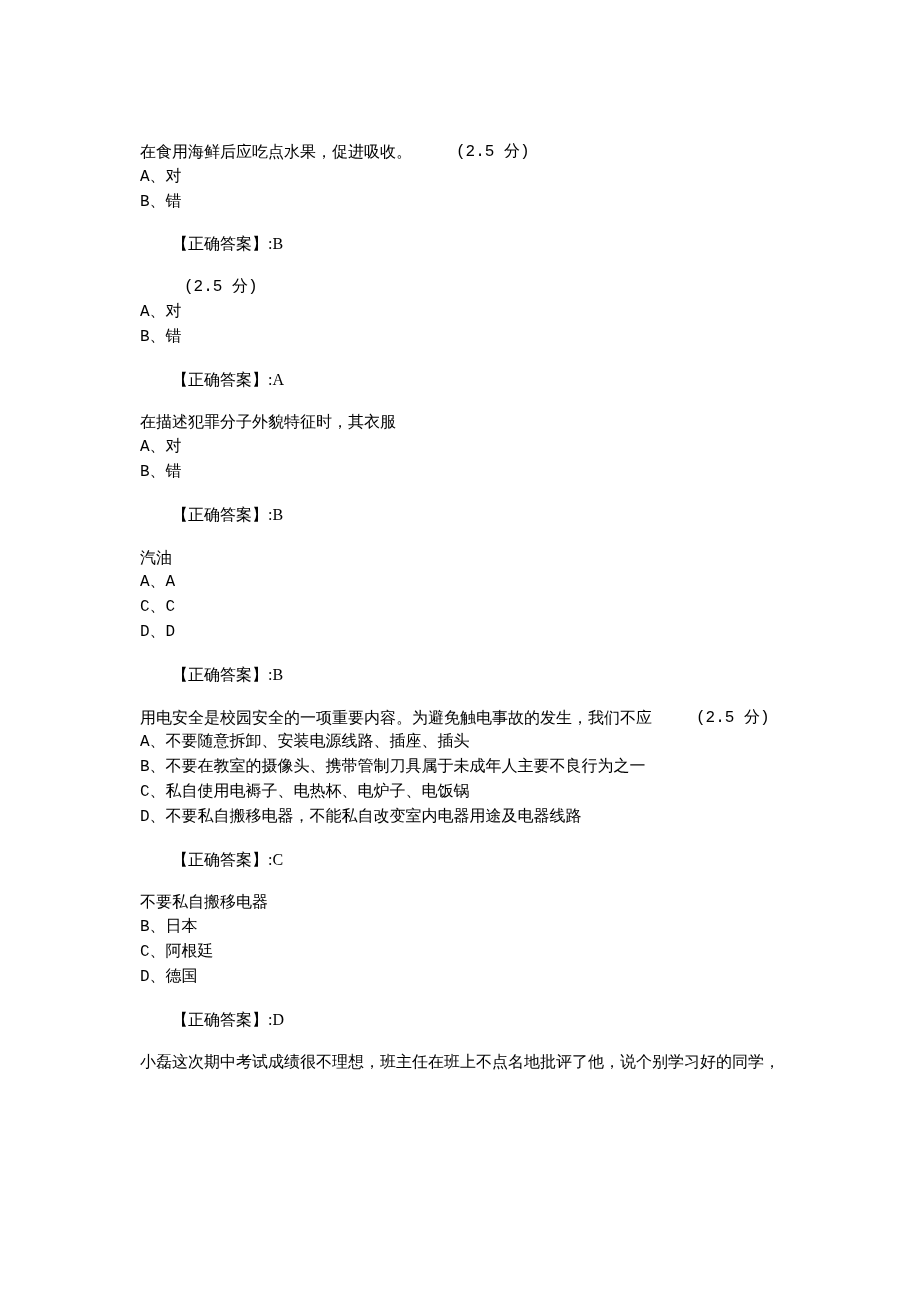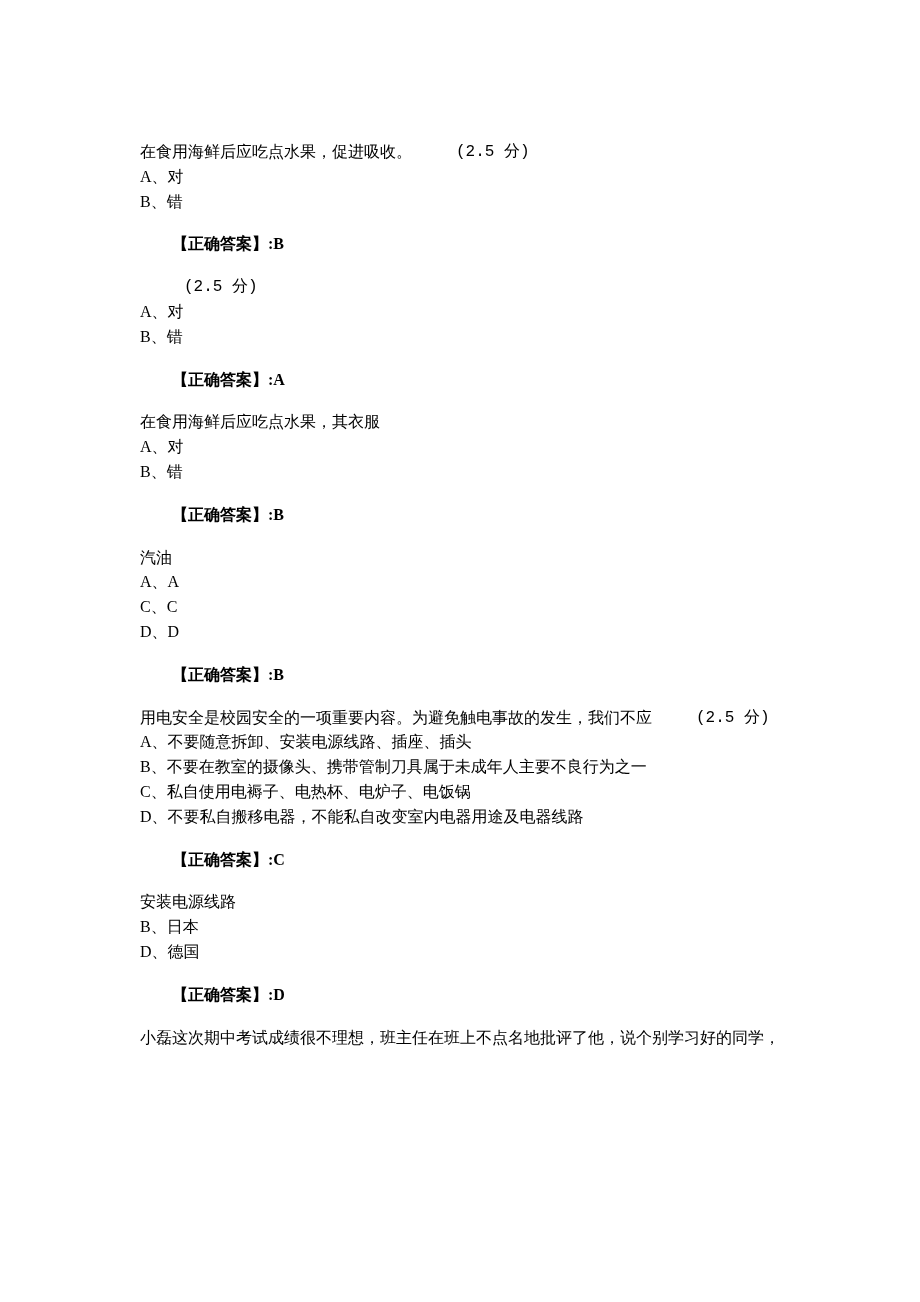--- a/index.html
+++ b/index.html
@@ -26,26 +26,26 @@
   }
   .q-text {
     white-space: pre;
   }
   .score {
     white-space: nowrap;
     font-family: Liberation Mono, monospace;
   }
   .option {
     display: block;
+    font-family: Liberation Mono, monospace;
   }
   .answer {
     margin-top: 18px;
     margin-bottom: 18px;
     text-indent: 2em;
-    font-weight: bold;
   }
 </style>
 </head>
 <body>
 
 <div class="page">
 
   <div class="question-block">
     <div class="q-line">
       <span class="q-text">在食用海鲜后应吃点水果，促进吸收。</span>
@@ -62,21 +62,21 @@
       <span class="q-text">           </span>
       <span class="score">(2.5 分)</span>
     </div>
     <span class="option">A、对</span>
     <span class="option">B、错</span>
     <div class="answer">【正确答案】:A</div>
   </div>
 
   <div class="question-block">
     <div class="q-line">
-      <span class="q-text">在食用海鲜后应吃点水果，其衣服</span>
+      <span class="q-text">在描述犯罪分子外貌特征时，其衣服</span>
     </div>
     <span class="option">A、对</span>
     <span class="option">B、错</span>
     <div class="answer">【正确答案】:B</div>
   </div>
 
   <div class="question-block">
     <div class="q-line">
       <span class="q-text">汽油</span>
     </div>
@@ -94,23 +94,24 @@
     </div>
     <span class="option">A、不要随意拆卸、安装电源线路、插座、插头</span>
     <span class="option">B、不要在教室的摄像头、携带管制刀具属于未成年人主要不良行为之一</span>
     <span class="option">C、私自使用电褥子、电热杯、电炉子、电饭锅</span>
     <span class="option">D、不要私自搬移电器，不能私自改变室内电器用途及电器线路</span>
     <div class="answer">【正确答案】:C</div>
   </div>
 
   <div class="question-block">
     <div class="q-line">
-      <span class="q-text">安装电源线路</span>
+      <span class="q-text">不要私自搬移电器</span>
     </div>
     <span class="option">B、日本</span>
+    <span class="option">C、阿根廷</span>
     <span class="option">D、德国</span>
     <div class="answer">【正确答案】:D</div>
   </div>
 
   <div class="question-block">
     <div class="q-line">
       <span class="q-text">小磊这次期中考试成绩很不理想，班主任在班上不点名地批评了他，说个别学习好的同学，</span>
     </div>
   </div>
 

